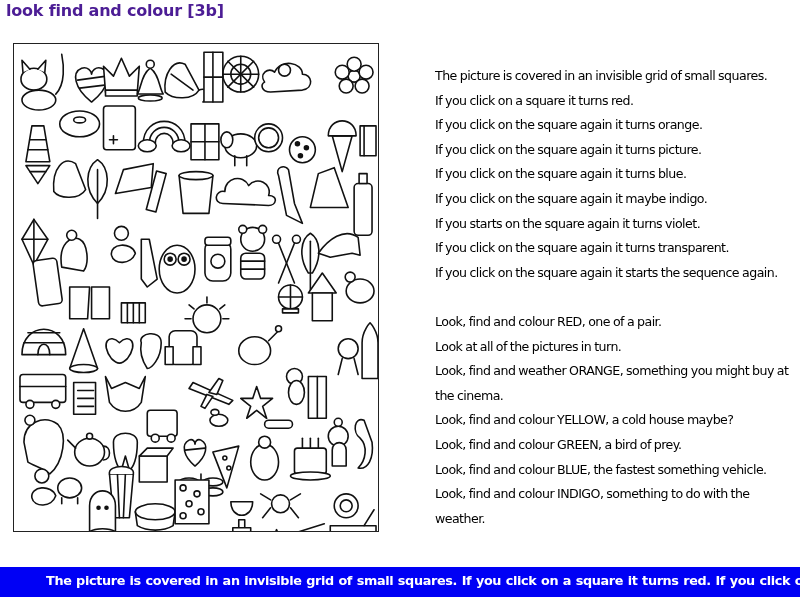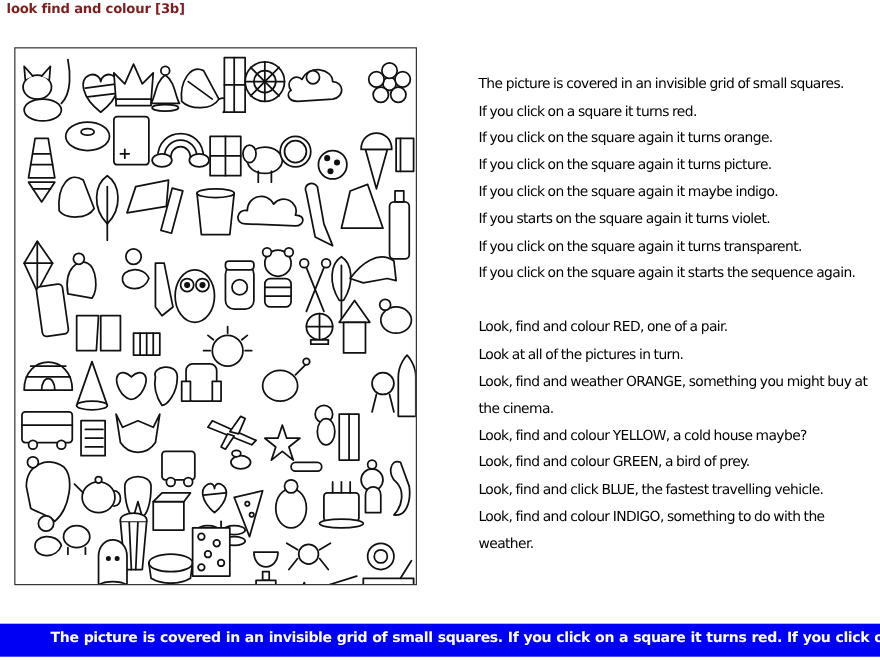--- a/index.html
+++ b/index.html
@@ -2,21 +2,21 @@
 <html><head>
 <meta charset="utf-8">
 <style>
   * { box-sizing: border-box; margin: 0; padding: 0; }
   html, body { width: 800px; height: 600px; overflow: hidden; background: #ffffff; }
   body { position: relative; font-family: "DejaVu Sans", sans-serif; color: #000; }
 
   .page-title {
     position: absolute; left: 6px; top: 1px;
     font-family: "DejaVu Sans", sans-serif; font-weight: bold;
-    font-size: 12px; letter-spacing: -0.2px; color: #7f1d1d;
+    font-size: 16px; letter-spacing: -0.2px; color: #4c1d95;
   }
 
   .picture-frame {
     position: absolute; left: 13px; top: 43px; width: 366px; height: 489px;
     border: 1px solid #222; background: #fff; cursor: pointer;
   }
   .picture-frame svg { position: absolute; left: 0; top: 0; width: 100%; height: 100%; }
 
   .instructions {
     position: absolute; left: 435px; top: 64px; width: 365px;
@@ -477,29 +477,30 @@
         <polyline class="nofill" points="112,502 120,518 128,502 136,518 144,502 152,518 160,502"></polyline>
       </g>
   </svg>
 </div>
 
 <div class="instructions">
   <div class="line">The picture is covered in an invisible grid of small squares.</div>
   <div class="line">If you click on a square it turns red.</div>
   <div class="line">If you click on the square again it turns orange.</div>
   <div class="line">If you click on the square again it turns picture.</div>
+  <div class="line">If you click on the square again it turns blue.</div>
   <div class="line">If you click on the square again it maybe indigo.</div>
   <div class="line">If you starts on the square again it turns violet.</div>
   <div class="line">If you click on the square again it turns transparent.</div>
   <div class="line">If you click on the square again it starts the sequence again.</div>
   <div class="gap"></div>
   <div class="line">Look, find and colour RED, one of a pair.</div>
   <div class="line">Look at all of the pictures in turn.</div>
   <div class="wrap">Look, find and weather ORANGE, something you might buy at the cinema.</div>
   <div class="line">Look, find and colour YELLOW, a cold house maybe?</div>
   <div class="line">Look, find and colour GREEN, a bird of prey.</div>
-  <div class="line">Look, find and click BLUE, the fastest travelling vehicle.</div>
+  <div class="line">Look, find and colour BLUE, the fastest something vehicle.</div>
   <div class="wrap">Look, find and colour INDIGO, something to do with the weather.</div>
 </div>
 
 <div class="ticker">
   <div class="ticker-text">The picture is covered in an invisible grid of small squares. If you click on a square it turns red. If you click on the square again it turns orange.</div>
 </div>
 
 </body></html>

